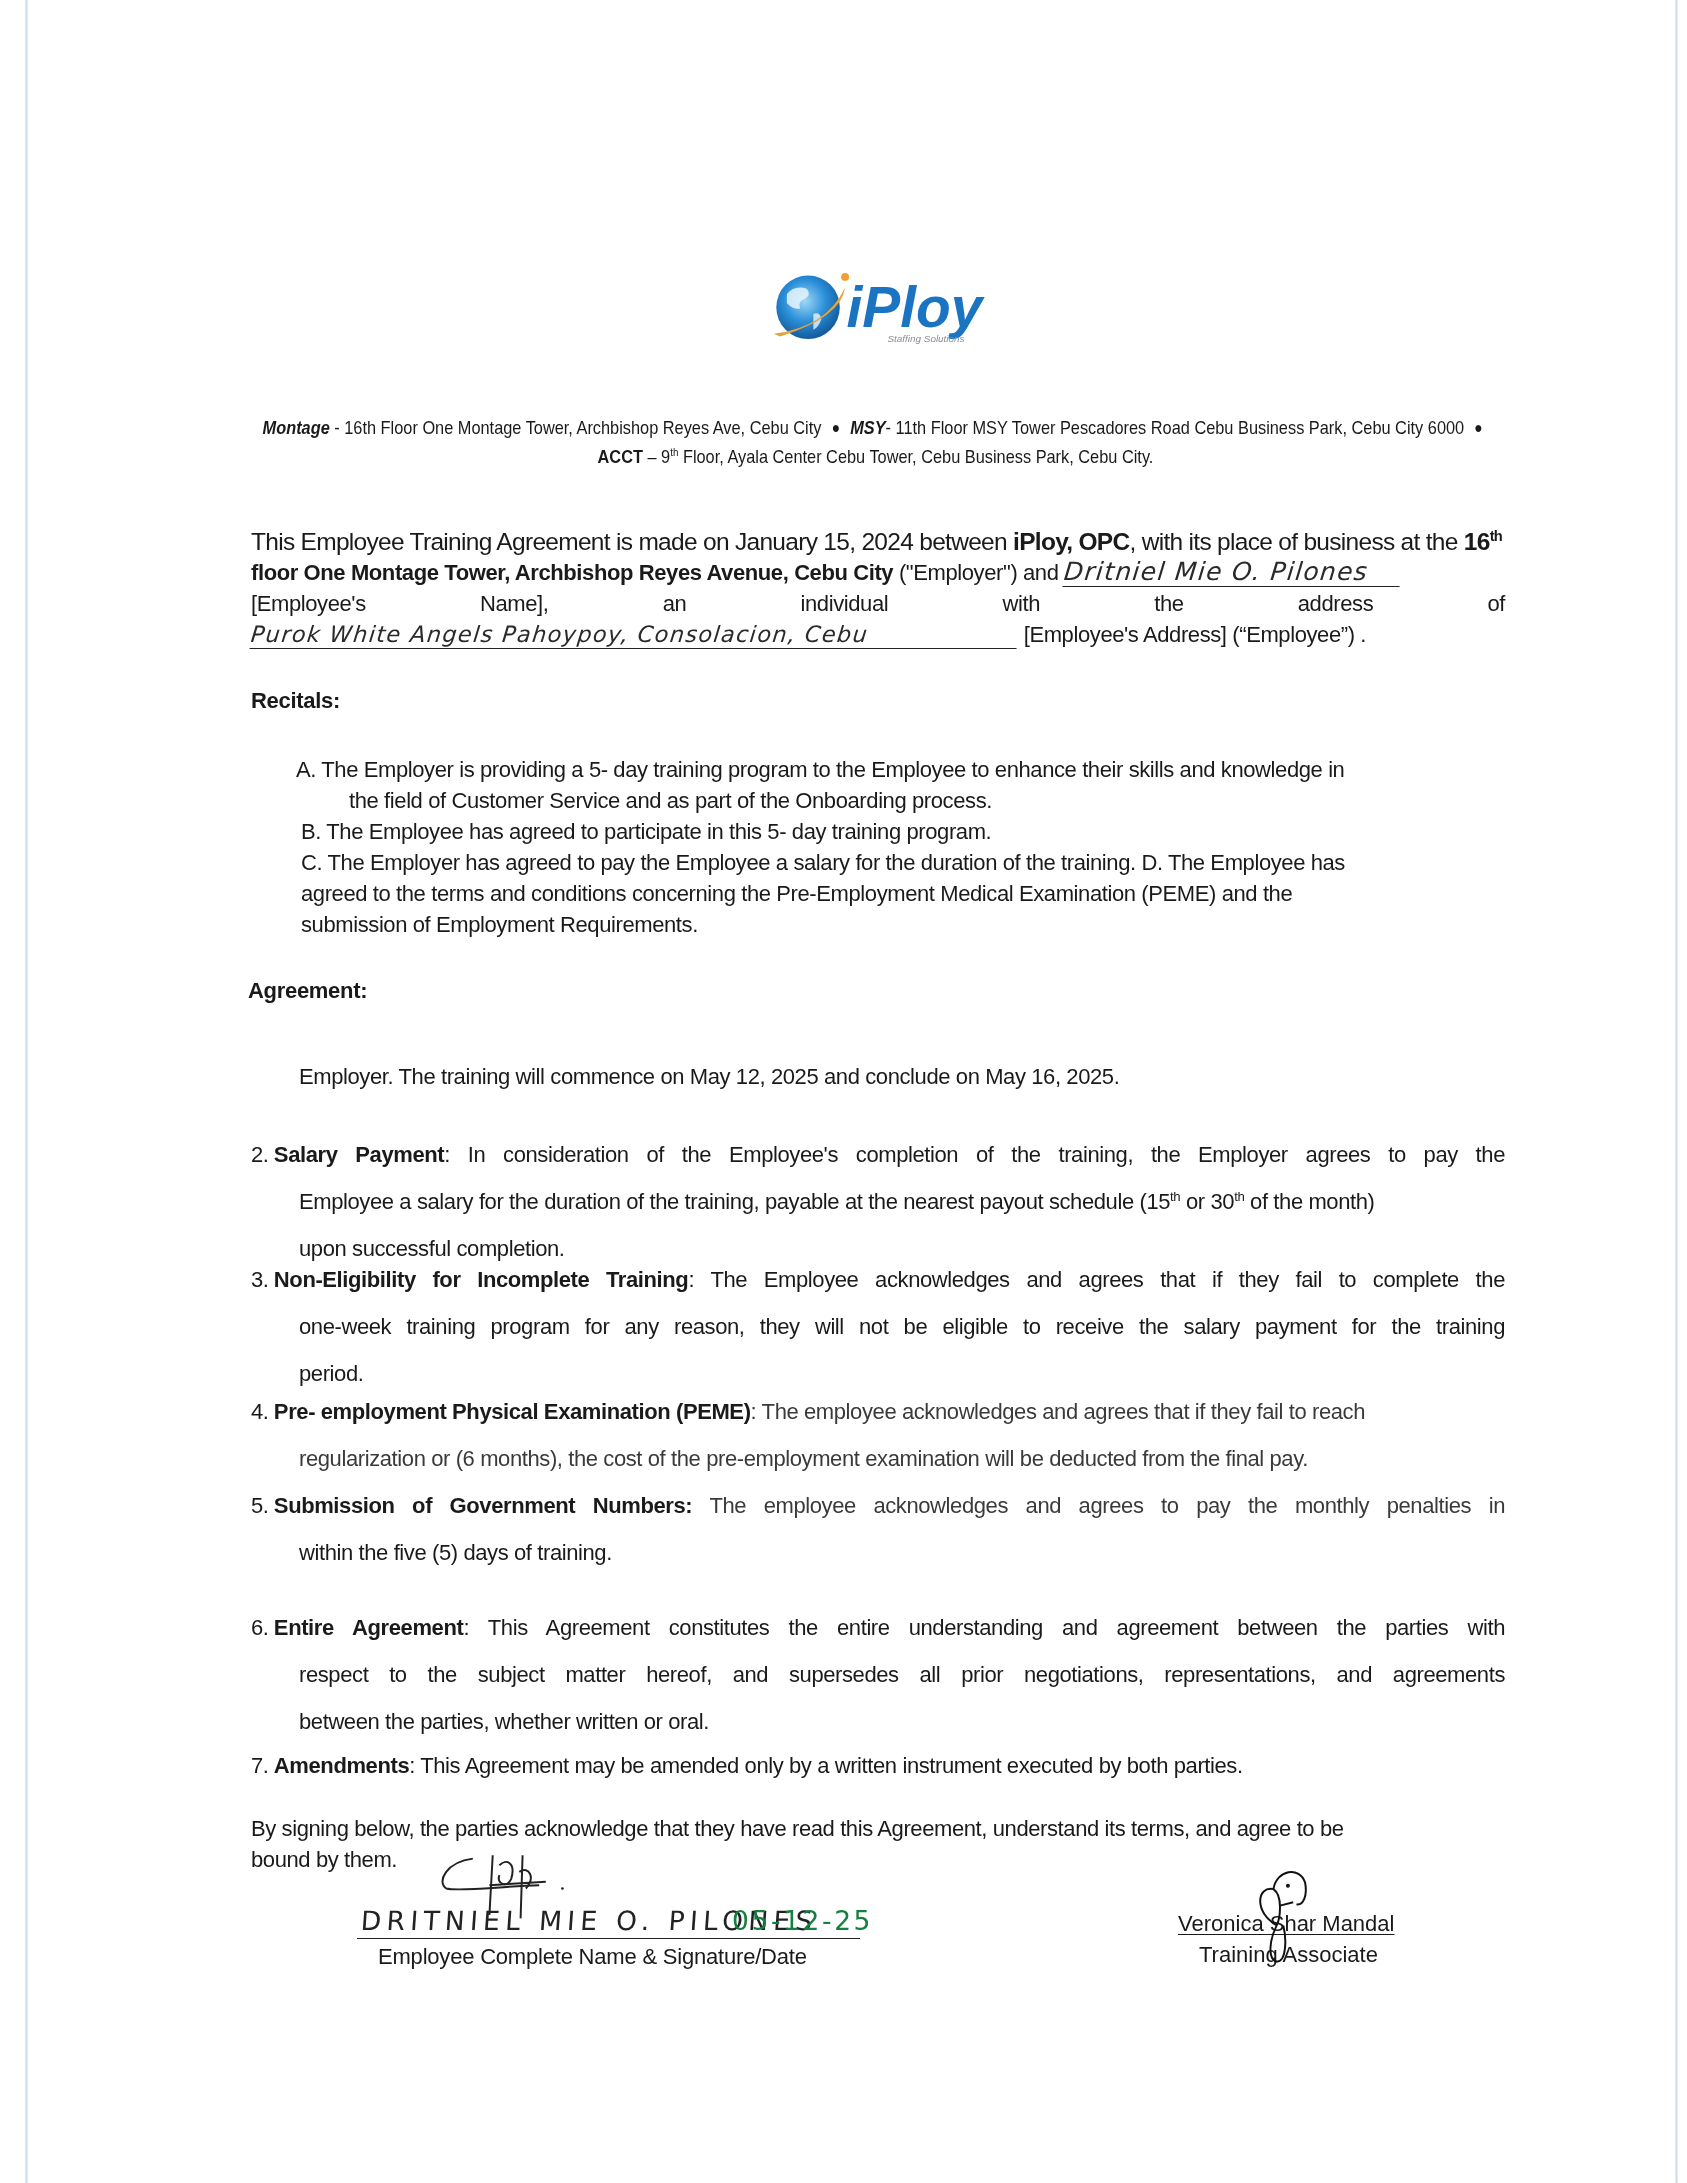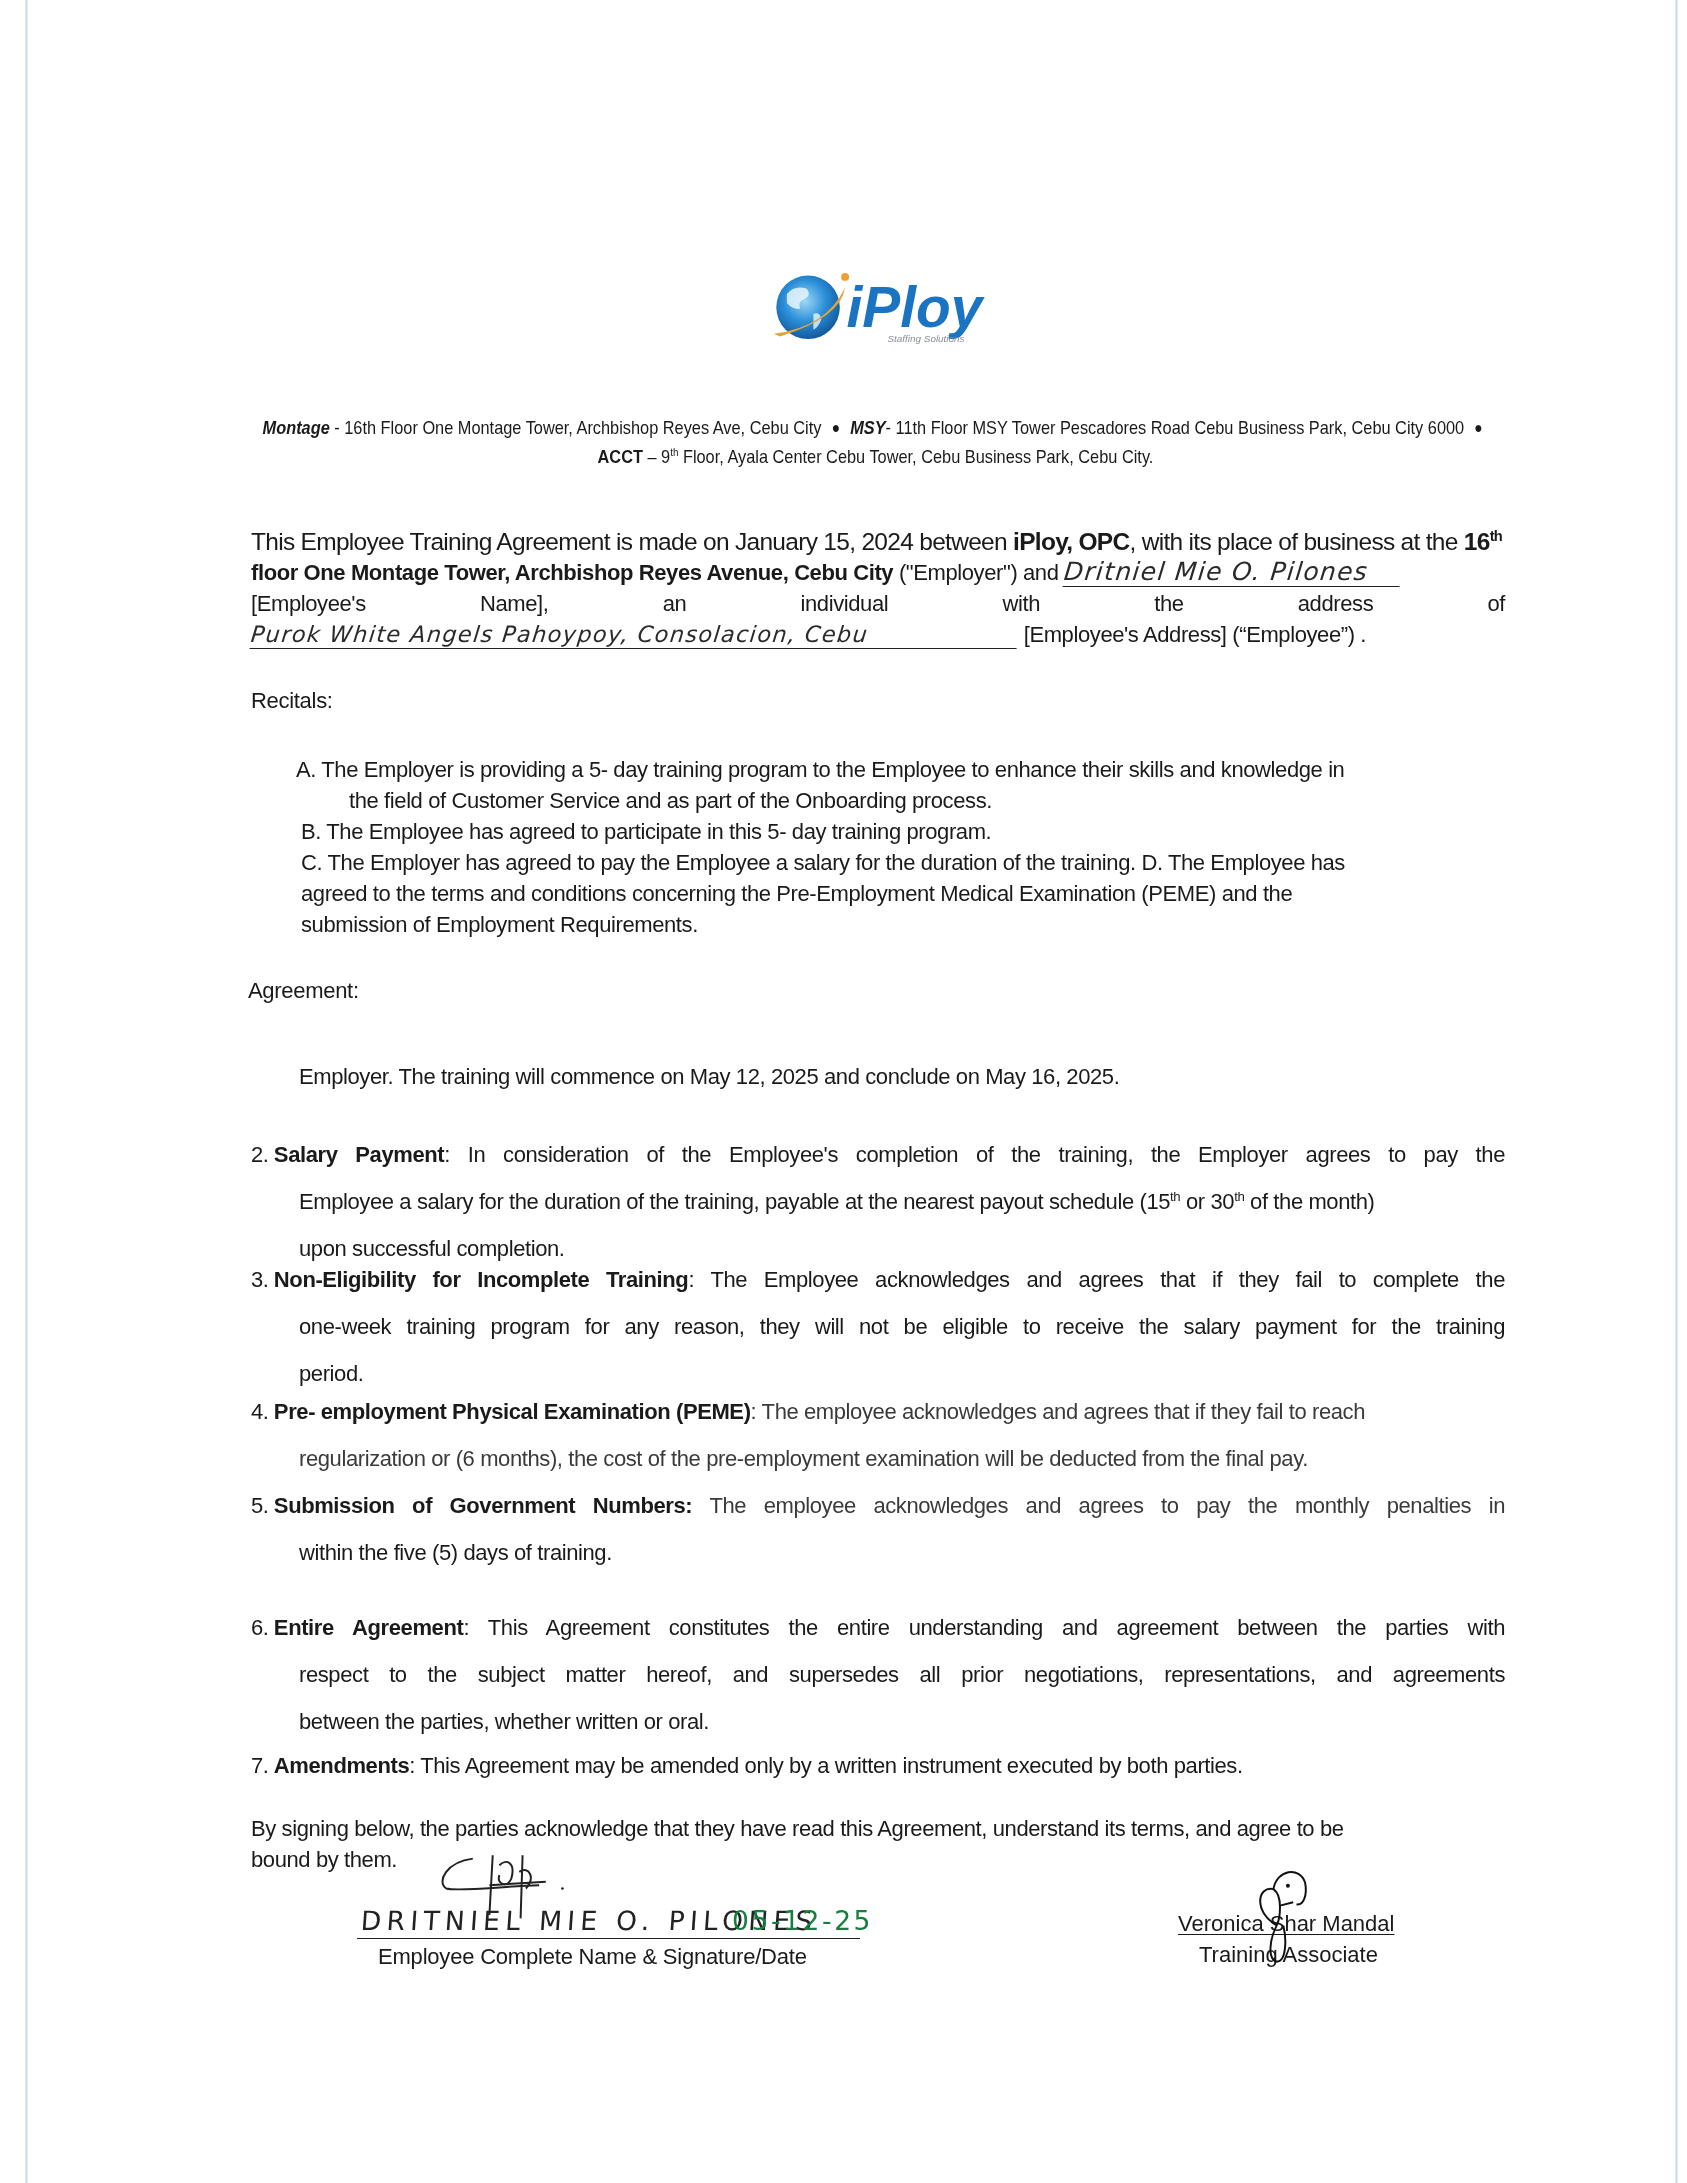--- a/index.html
+++ b/index.html
@@ -30,21 +30,21 @@
 
   .intro { top: 526px; }
   .intro .l1 { font-size: 24.5px; letter-spacing: -0.7px; }
   .hand { font-family: "DejaVu Sans", sans-serif; font-style: italic; font-weight: normal;
           color: #2a2a2a; letter-spacing: 1.3px; }
   .fill-name { display: inline-block; width: 337px; border-bottom: 1.3px solid #222; text-align: left;
                font-size: 25px; line-height: 26.5px; transform: skewX(-6deg); }
   .fill-addr { display: inline-block; width: 767px; border-bottom: 1.3px solid #222;
                font-size: 22.5px; line-height: 26.5px; transform: skewX(-6deg); }
 
-  .heading { position: absolute; font-weight: normal; font-size: 22px; letter-spacing: -0.3px; }
+  .heading { position: absolute; font-weight: bold; font-size: 22px; letter-spacing: -0.3px; }
   .h-recitals { left: 251px; top: 688px; }
   .h-agreement { left: 248px; top: 978px; }
 
   .recital { position: absolute; font-size: 22px; line-height: 31px; letter-spacing: -0.4px; }
   .rA { left: 296px; top: 754px; width: 1217px; }
   .rA .cont { padding-left: 53px; }
   .rB { left: 301px; top: 816px; width: 1217px; }
   .rC { left: 301px; top: 847px; width: 1217px; }
 
   .item { position: absolute; left: 251px; width: 1254px; font-size: 22px; line-height: 31px;

